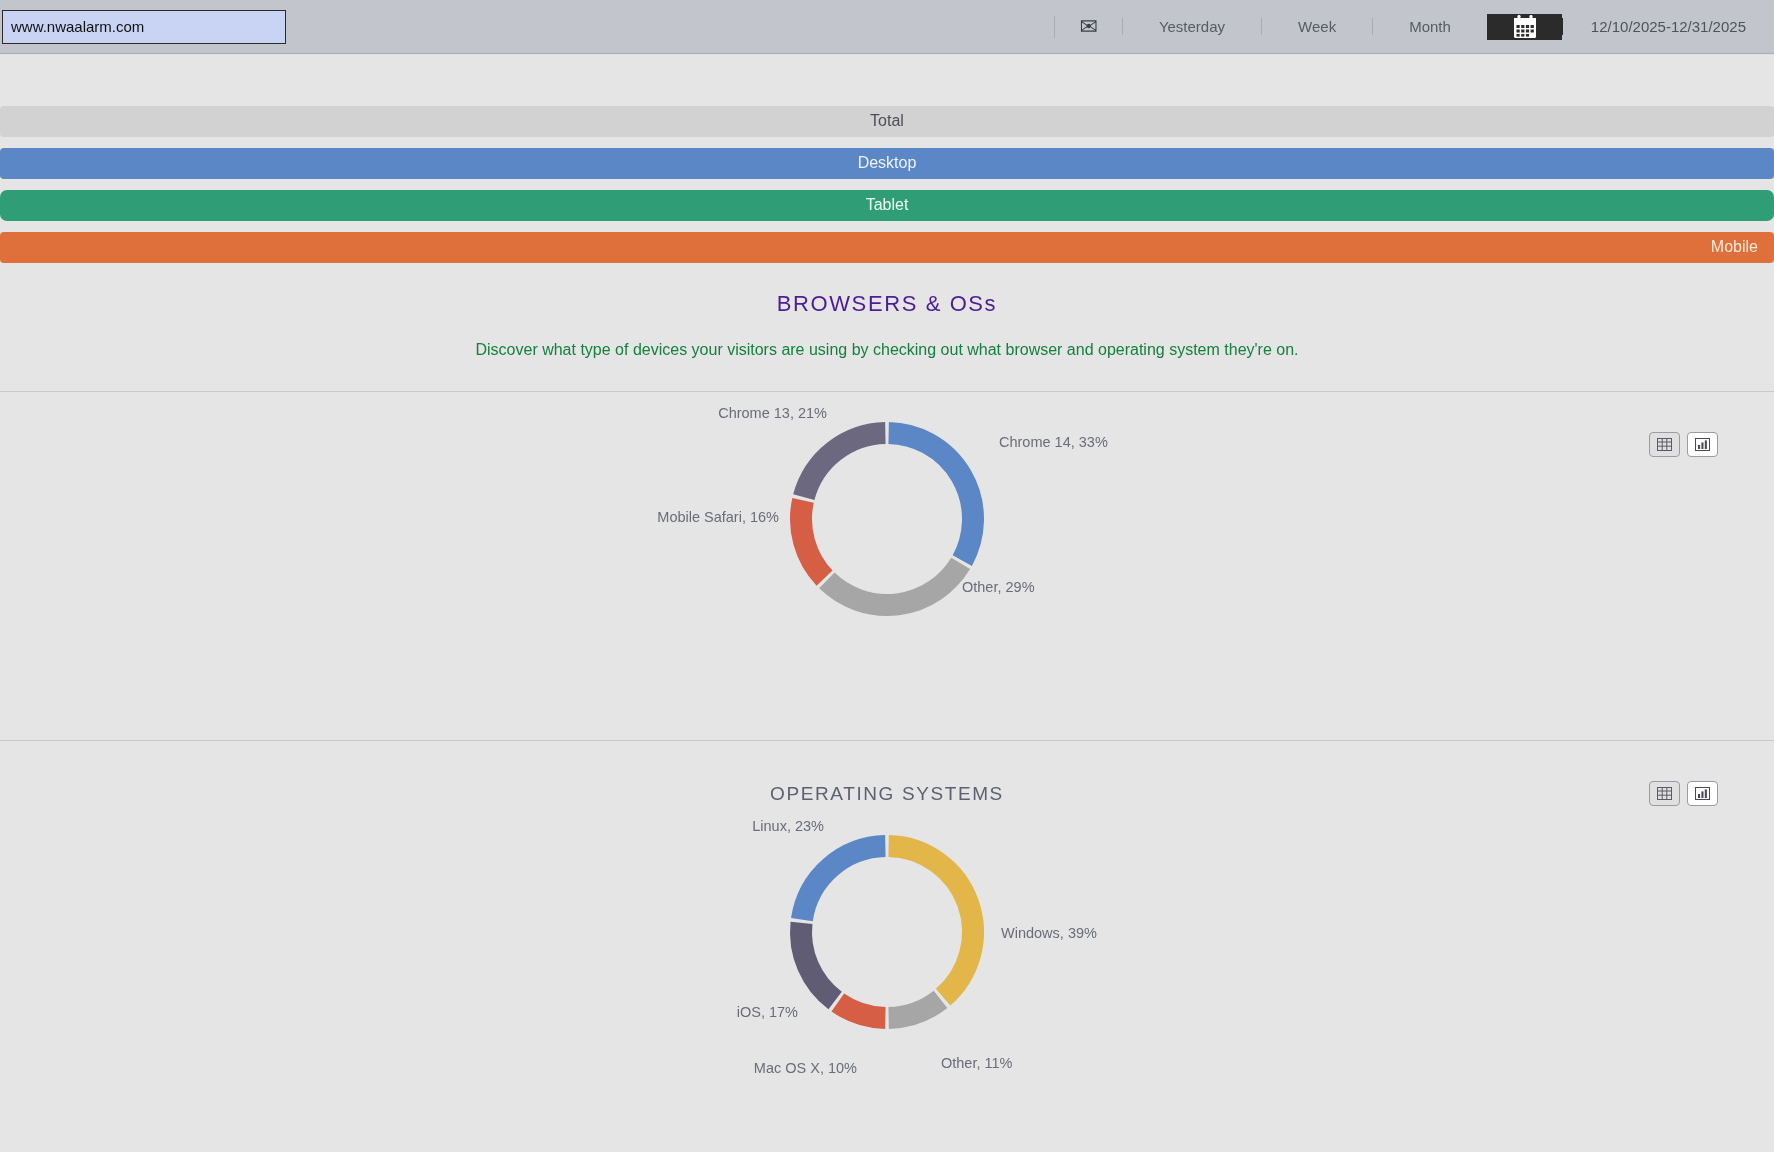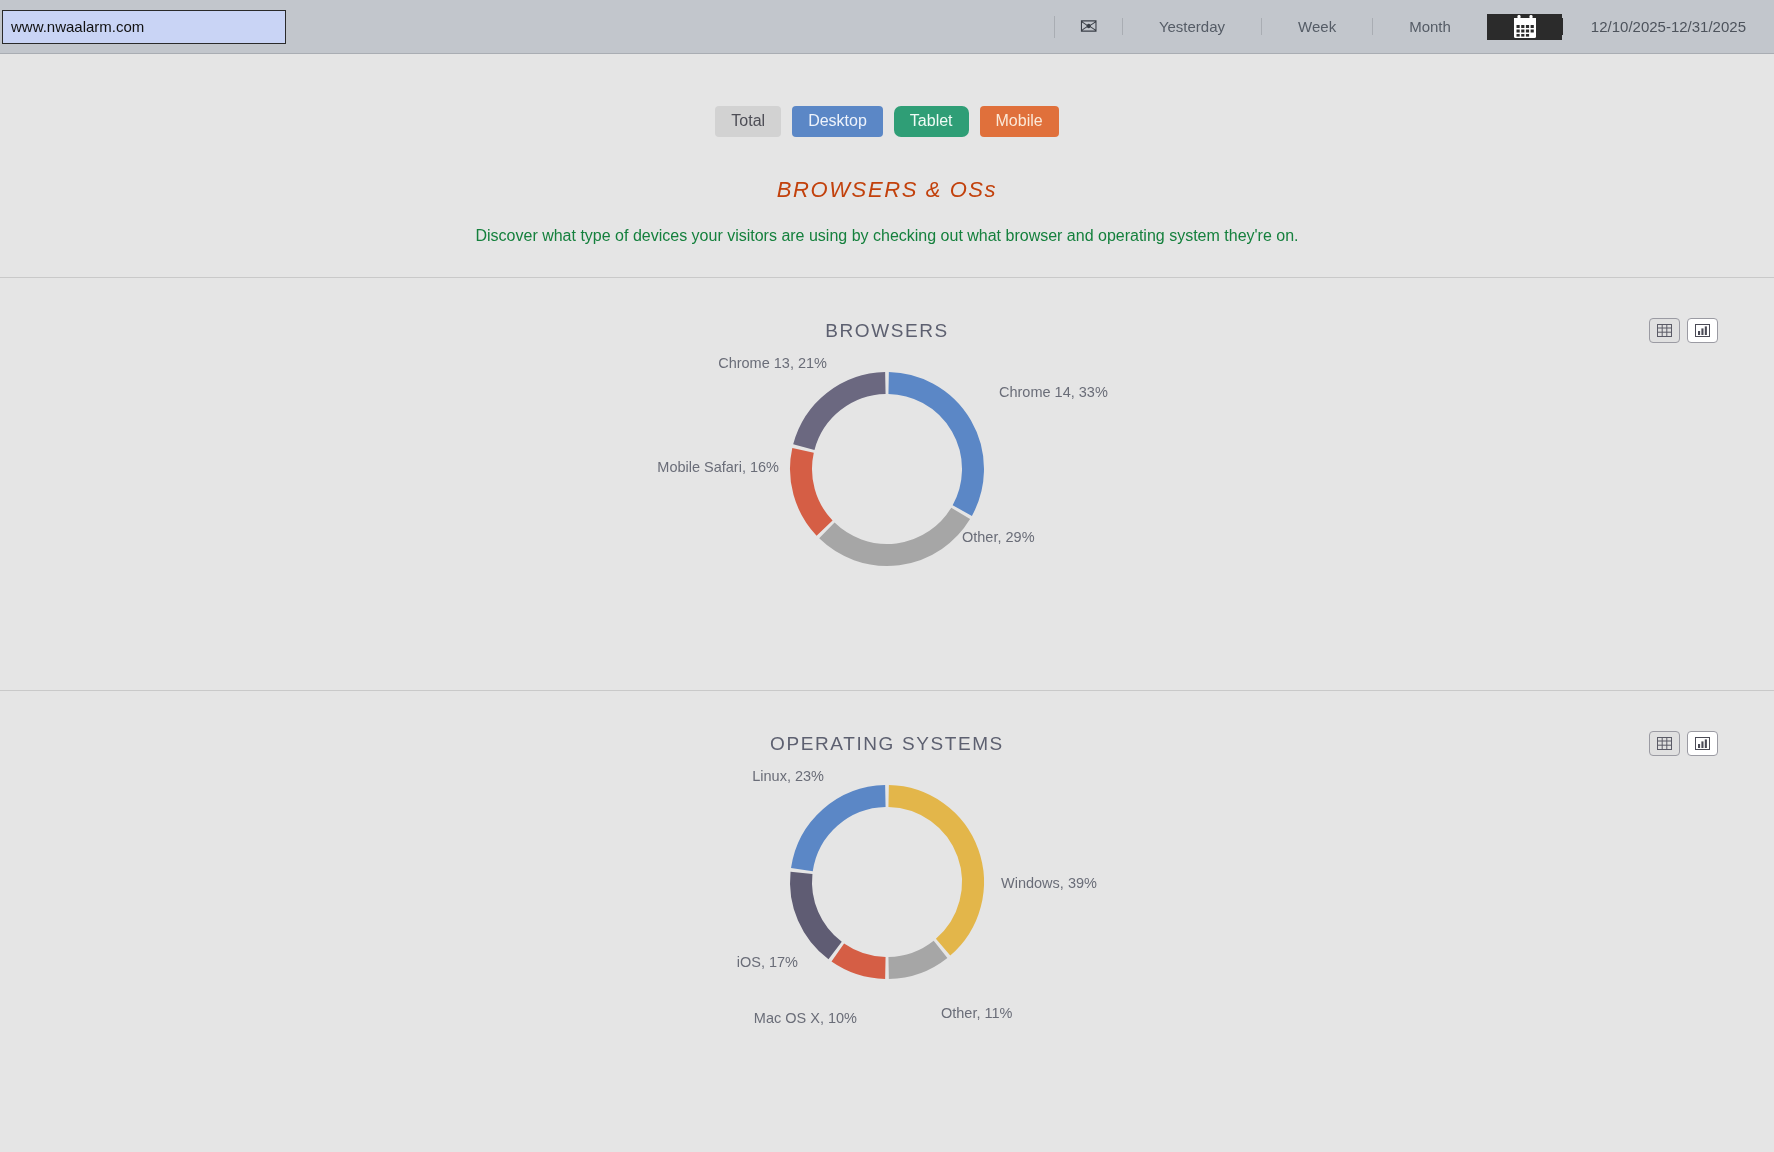--- a/index.html
+++ b/index.html
@@ -65,45 +65,45 @@
     font-size: 15px;
     border-left: 1px solid #2b2b2b;
   }
 
   
   .pills {
     display: flex;
     justify-content: center;
     gap: 11px;
     margin-top: 52px;
+    flex-direction: column;
   }
   .pill {
     border-radius: 4px;
     font-size: 16px;
     padding: 7px 16px 8px;
     line-height: 1;
     cursor: pointer;
     user-select: none;
     border: none;
     font-family: "Liberation Sans", sans-serif;
   }
   .pill.total   { background: #d2d2d2; color: #4d4d55; }
   .pill.desktop { background: #5b87c6; color: #eef3fb; }
   .pill.tablet  { background: #2f9e76; color: #f0fbf6; border-radius: 7px; }
-  .pill.mobile  { background: #e0703b; color: #fbe9d8; }
+  .pill.mobile  { background: #e0703b; color: #fbe9d8; text-align: right; }
 
   
   .head-title {
     text-align: center;
-    margin-top: 40px;
+    margin-top: 28px;
     font-size: 22px;
     letter-spacing: 1.6px;
-    color: #c2410c;
+    color: #4c1d95;
     font-weight: normal;
-    font-style: italic;
   }
   .head-sub {
     text-align: center;
     margin-top: 24px;
     font-size: 16px;
     color: #15803d;
   }
 
   .divider {
     margin-top: 32px;
@@ -204,21 +204,20 @@
   <button class="pill desktop">Desktop</button>
   <button class="pill tablet">Tablet</button>
   <button class="pill mobile">Mobile</button>
 </div>
 
 <h1 class="head-title">BROWSERS  &amp;  OSs</h1>
 <p class="head-sub">Discover what type of devices your visitors are using by checking out what browser and operating system they're on.</p>
 <div class="divider"></div>
 
 <div class="panel">
-  <h2 class="panel-title">BROWSERS</h2>
   <div class="toggle-group">
     <button class="toggle-btn">
       <svg width="15" height="13" viewBox="0 0 15 13">
         <rect x="0.5" y="0.5" width="14" height="12" fill="none" stroke="#5a5a66"></rect>
         <line x1="0.5" y1="4" x2="14.5" y2="4" stroke="#5a5a66"></line>
         <line x1="0.5" y1="8.2" x2="14.5" y2="8.2" stroke="#5a5a66"></line>
         <line x1="5.2" y1="0.5" x2="5.2" y2="12.5" stroke="#5a5a66"></line>
         <line x1="9.8" y1="0.5" x2="9.8" y2="12.5" stroke="#5a5a66"></line>
       </svg>
     </button>

